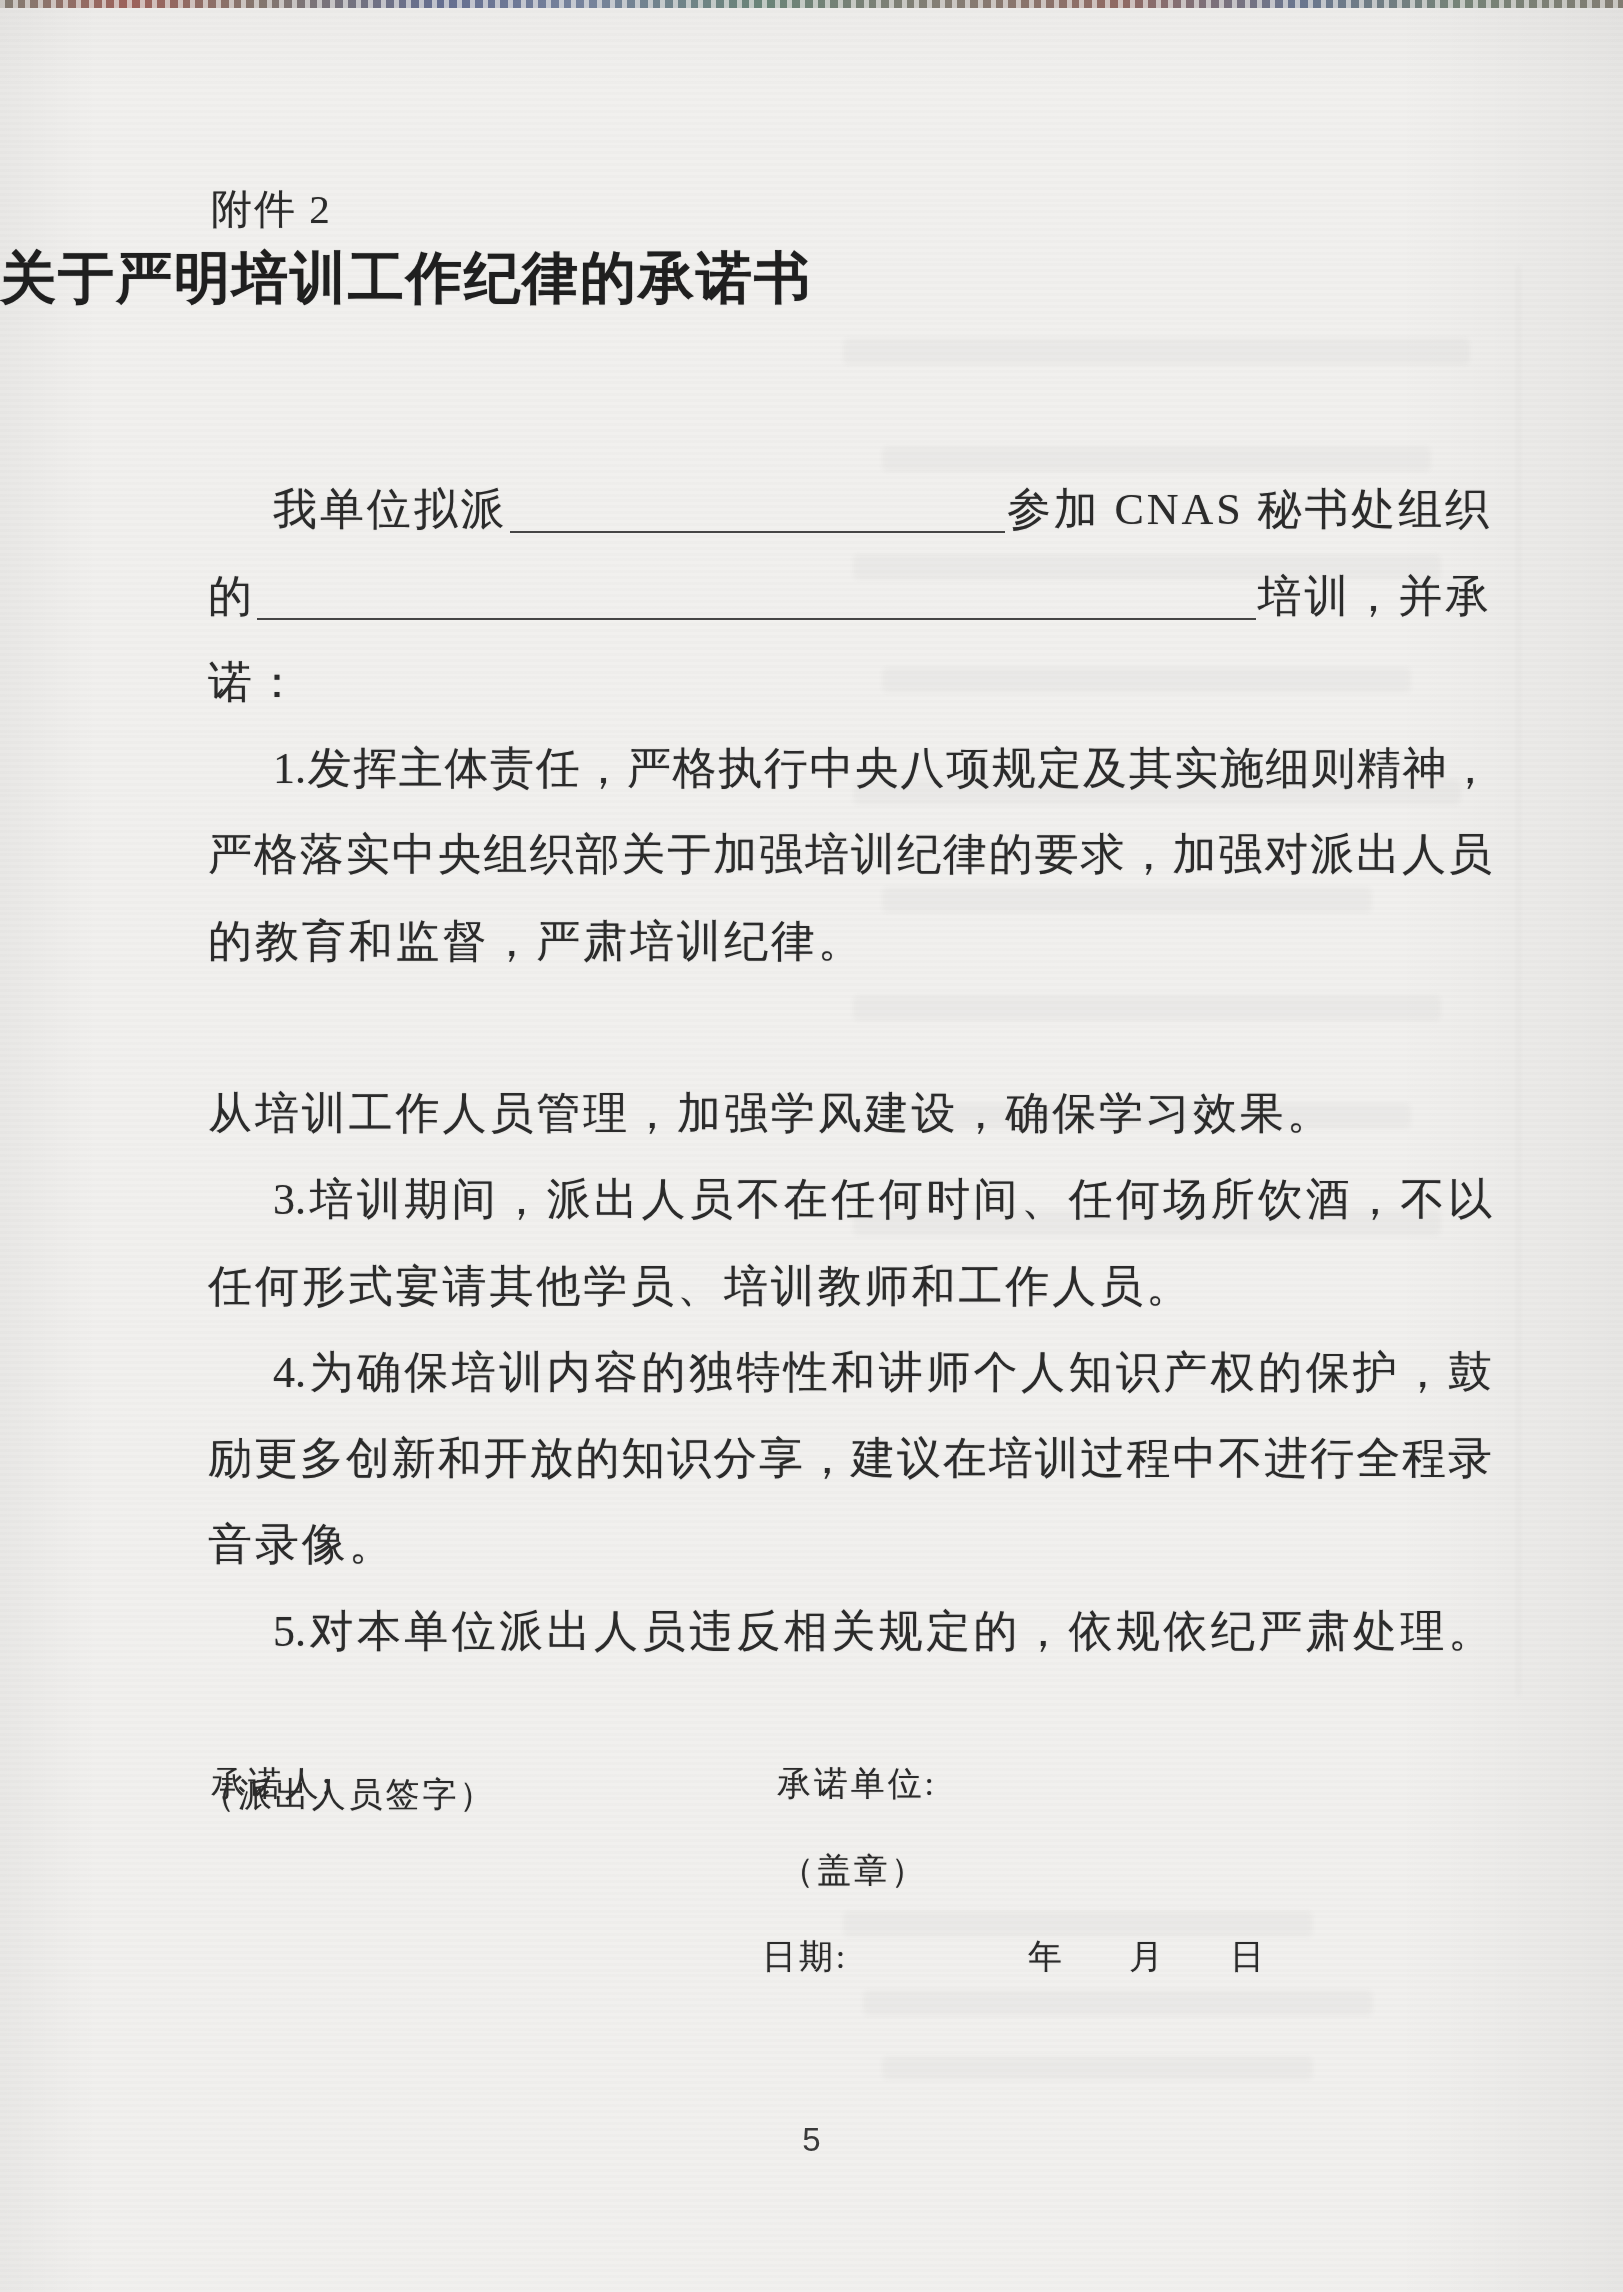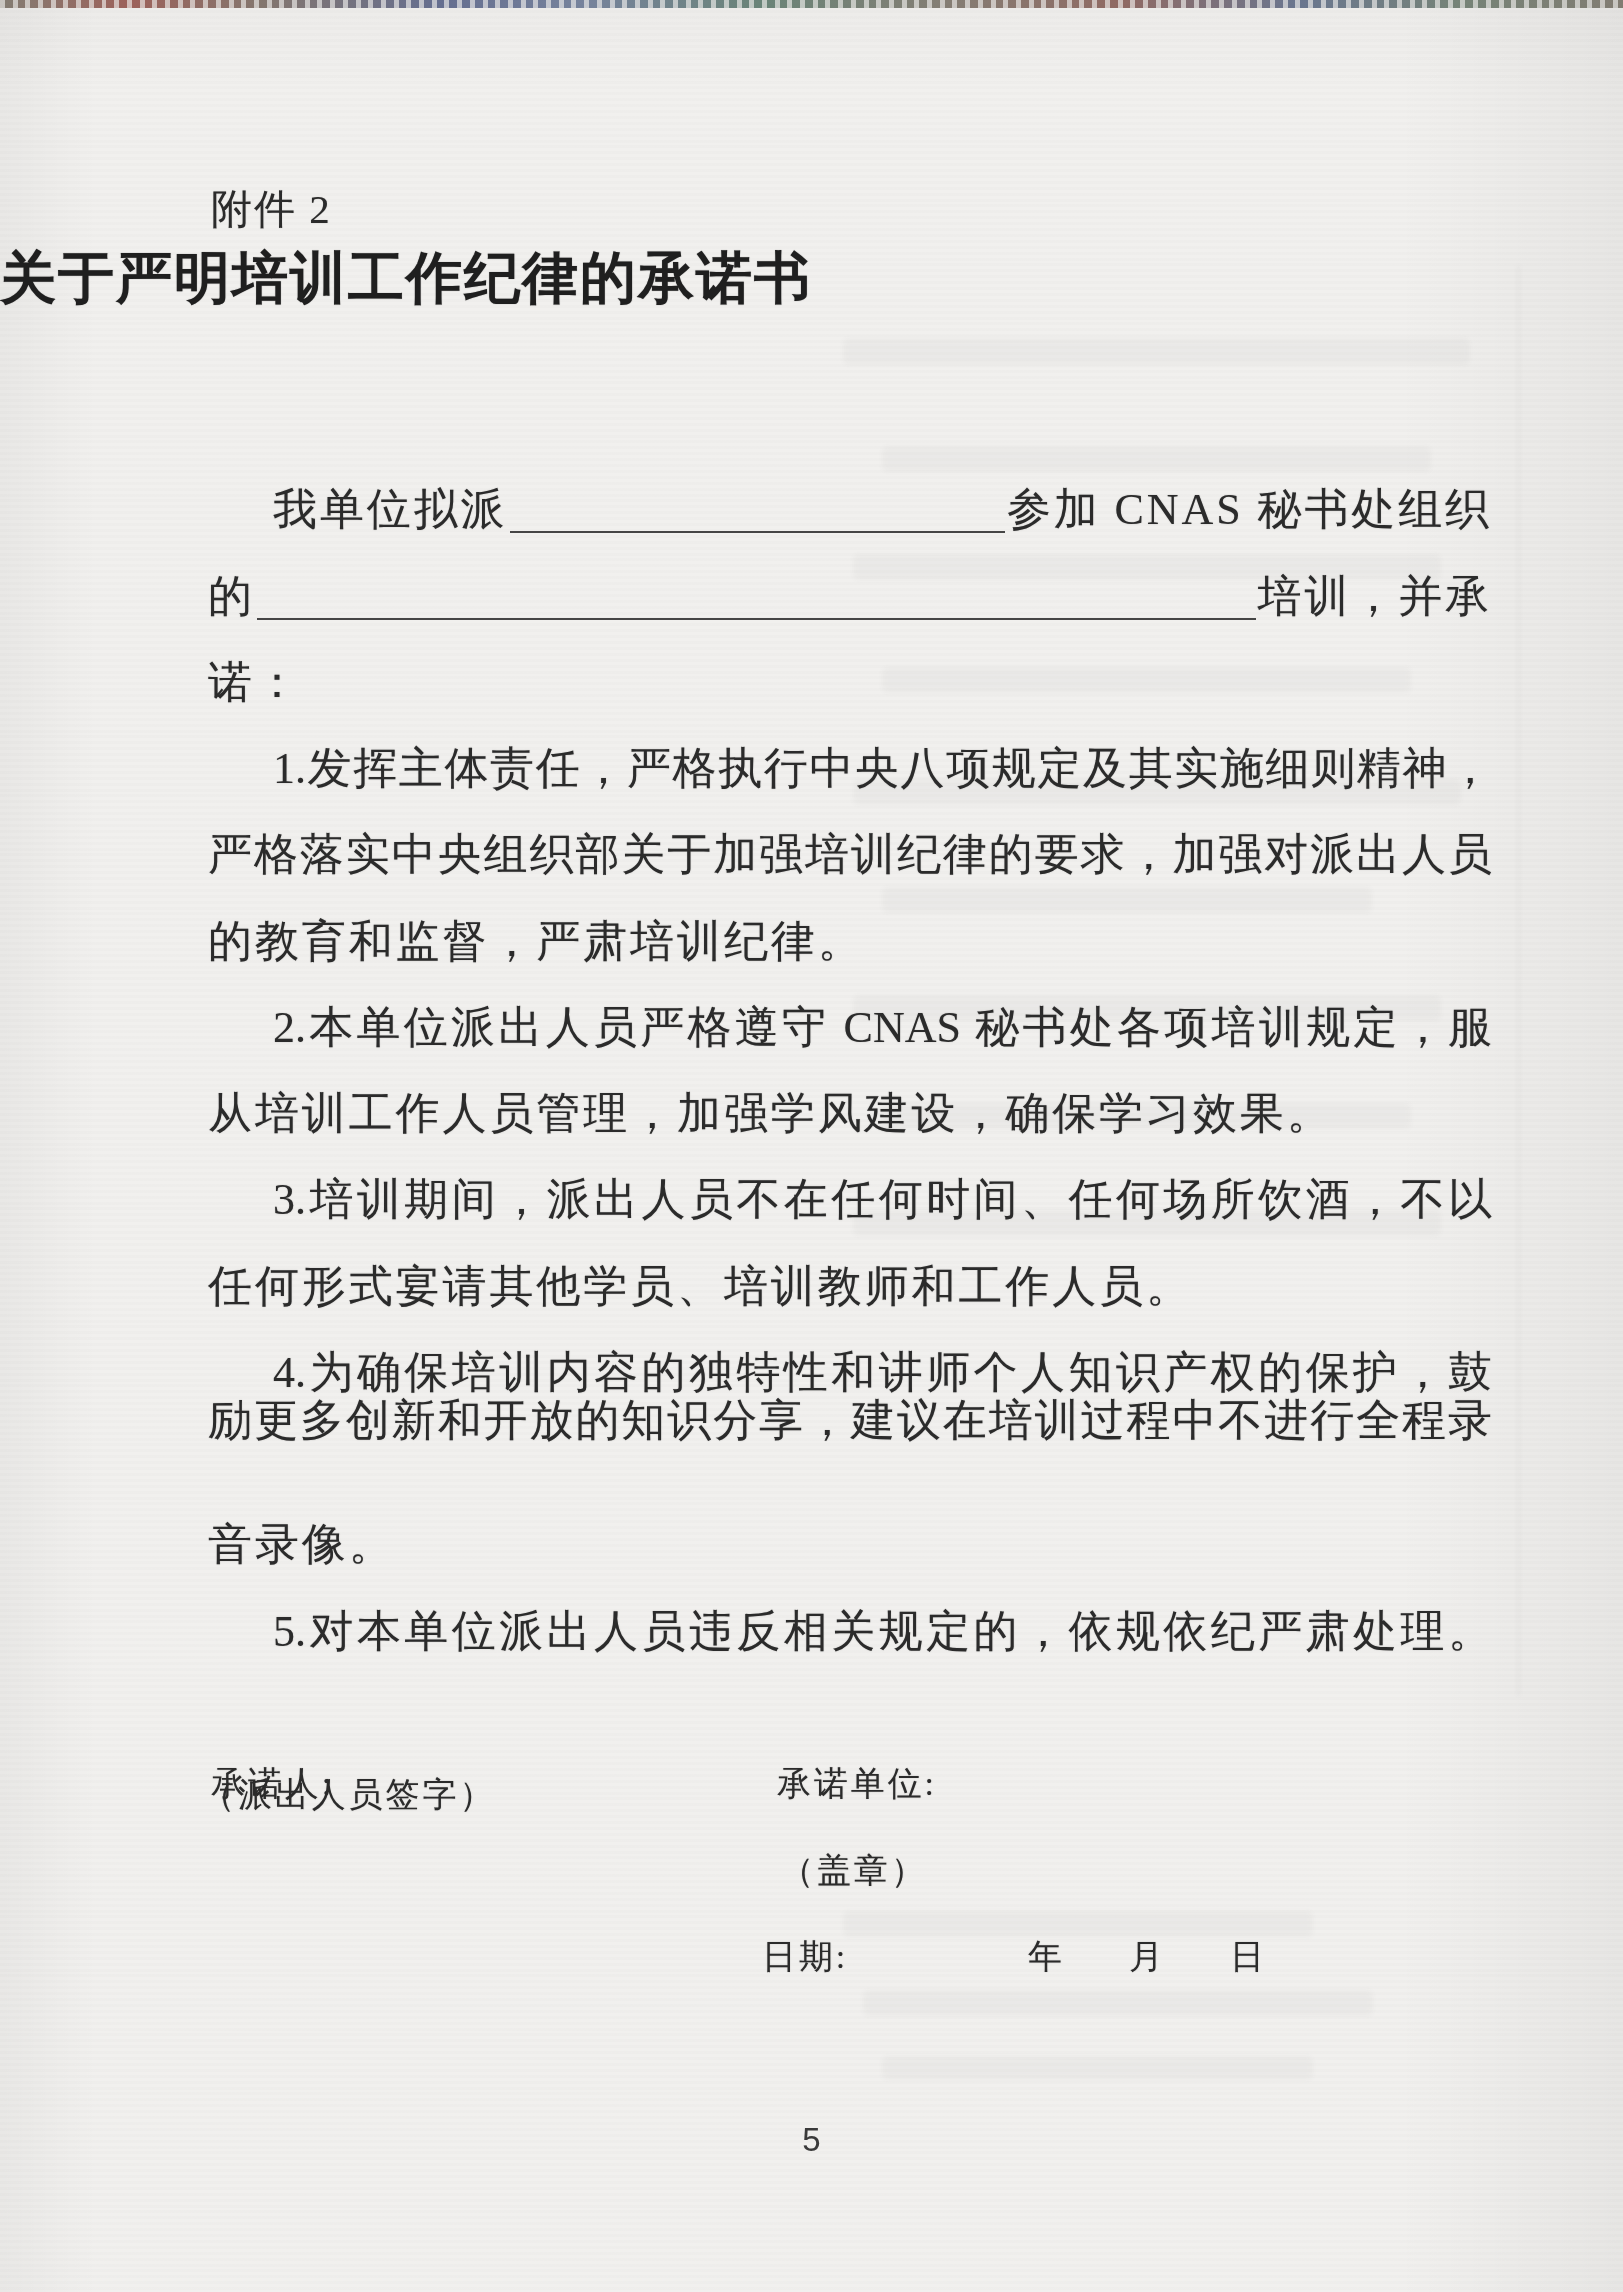--- a/index.html
+++ b/index.html
@@ -99,26 +99,25 @@
       </div>
       <div class="body-line flexline" style="top: 568px;">
         <span class="seg">的</span>
         <span class="blank"></span>
         <span class="seg">培训，并承</span>
       </div>
       <div class="body-line" style="top: 654px;"><span class="seg">诺：</span></div>
       <div class="body-line justify indent" style="top: 740px;"><span class="seg">1.发挥主体责任，严格执行中央八项规定及其实施细则精神，</span></div>
       <div class="body-line justify" style="top: 826px;"><span class="seg">严格落实中央组织部关于加强培训纪律的要求，加强对派出人员</span></div>
       <div class="body-line" style="top: 913px;"><span class="seg">的教育和监督，严肃培训纪律。</span></div>
-      <div class="body-line justify indent" style="top: 999px;"><span class="seg">2.本单位派出人员严格遵守 CNAS 秘书处各项培训规定，服</span></div>
       <div class="body-line" style="top: 1085px;"><span class="seg">从培训工作人员管理，加强学风建设，确保学习效果。</span></div>
       <div class="body-line justify indent" style="top: 1171px;"><span class="seg">3.培训期间，派出人员不在任何时间、任何场所饮酒，不以</span></div>
       <div class="body-line" style="top: 1258px;"><span class="seg">任何形式宴请其他学员、培训教师和工作人员。</span></div>
       <div class="body-line justify indent" style="top: 1344px;"><span class="seg">4.为确保培训内容的独特性和讲师个人知识产权的保护，鼓</span></div>
-      <div class="body-line justify" style="top: 1392px;"><span class="seg">励更多创新和开放的知识分享，建议在培训过程中不进行全程录</span></div>
+      <div class="body-line justify" style="top: 1430px;"><span class="seg">励更多创新和开放的知识分享，建议在培训过程中不进行全程录</span></div>
       <div class="body-line" style="top: 1516px;"><span class="seg">音录像。</span></div>
       <div class="body-line justify indent" style="top: 1603px;"><span class="seg">5.对本单位派出人员违反相关规定的，依规依纪严肃处理。</span></div>
     </div>
 
   <div id="signature-block">
       <div class="sig-item" style="left: 211px; top: 1755px;">承诺人:</div>
       <div class="sig-item" style="left: 777px; top: 1755px;">承诺单位:</div>
       <div class="sig-item" style="left: 201px; top: 1766px;">（派出人员签字）</div>
       <div class="sig-item" style="left: 780px; top: 1842px;">（盖章）</div>
       <div class="sig-item" style="left: 762px; top: 1928px;">日期:</div>

